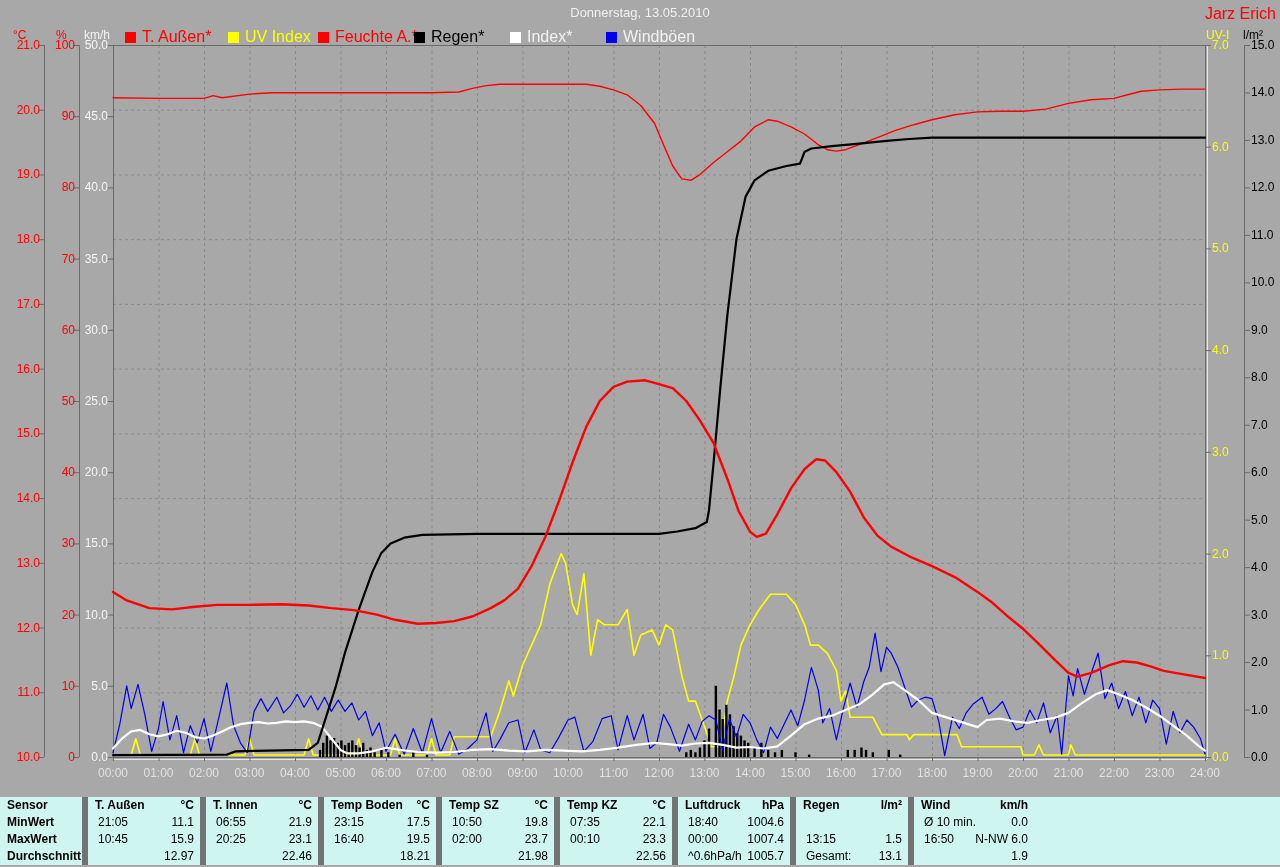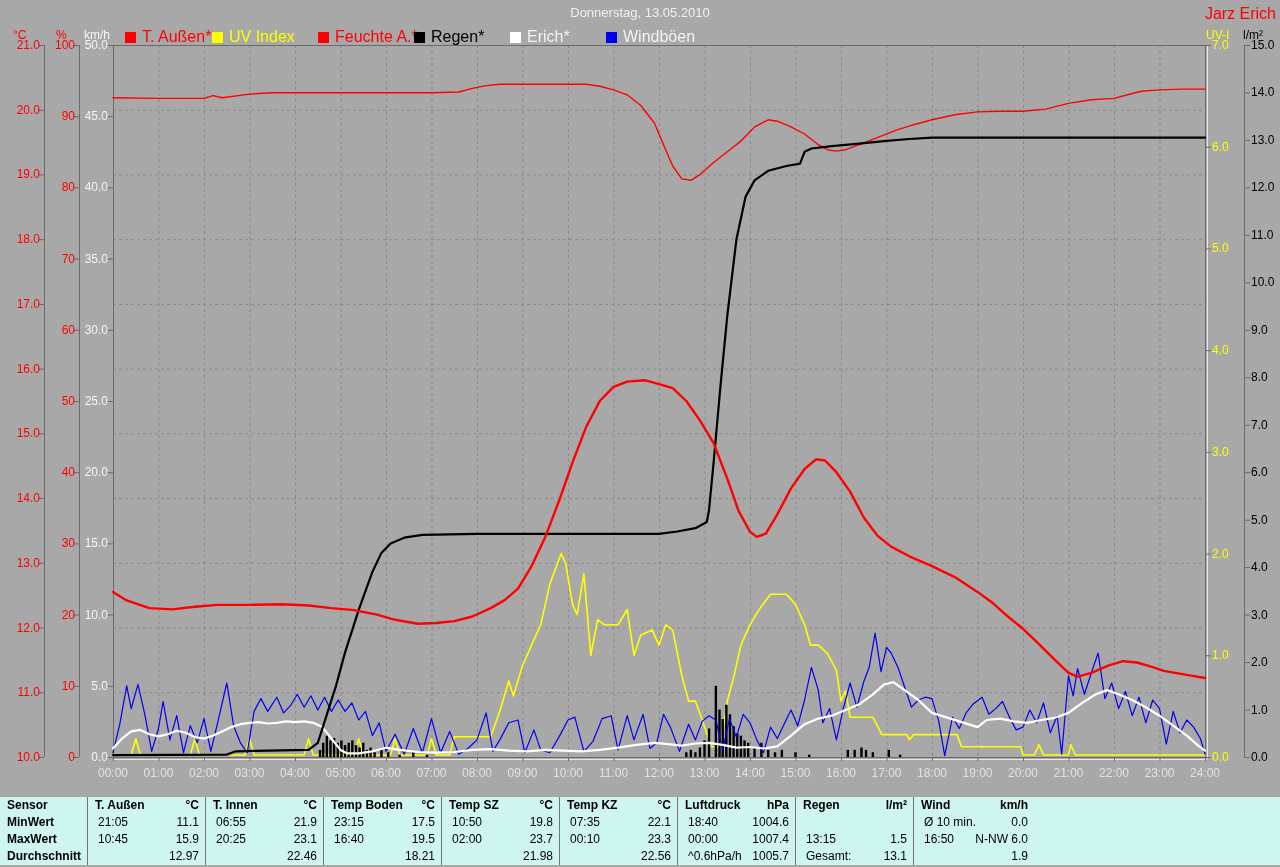--- a/index.html
+++ b/index.html
@@ -27,21 +27,21 @@
   .legend-item{position:absolute;top:0;display:flex;align-items:center;height:14px;}
   .legend-swatch{width:11px;height:11px;display:inline-block;margin-right:6px;}
   .legend-label{font-size:16px;white-space:nowrap;}
   #chart-svg{position:absolute;top:0;left:0;}
   
   #sensor-table{
     top:797px;left:0;width:1280px;height:68px;
     background:#cef5ef;display:flex;font-size:12px;color:#000;
   }
   .tbl-col{display:flex;flex-direction:column;box-sizing:border-box;}
-  .tbl-col.sep{border-right:1px solid #737373;}
+  .tbl-col.sep{border-right:6px solid #737373;}
   .tbl-row{height:17px;line-height:17px;display:flex;justify-content:space-between;white-space:nowrap;overflow:hidden;}
   .tbl-head{font-weight:bold;}
   .cell-l{padding-left:10px;}
   .cell-head-l{padding-left:7px;}
   .cell-r{padding-right:6px;text-align:right;}
   .row-label{font-weight:bold;padding-left:7px;}
 </style>
 </head>
 <body>
 
@@ -345,35 +345,35 @@
 <div class="abs axis-header" id="hdr-percent">%</div>
 <div class="abs axis-header" id="hdr-kmh">km/h</div>
 <div class="abs axis-header" id="hdr-uv">UV-I</div>
 <div class="abs axis-header" id="hdr-lm2">l/m²</div>
 
 <div class="abs" id="legend">
     <div class="legend-item" style="left: 125px;">
       <span class="legend-swatch" style="background: rgb(255, 0, 0);"></span>
       <span class="legend-label" style="color: rgb(255, 0, 0);">T. Außen*</span>
     </div>
-    <div class="legend-item" style="left: 212px;">
+    <div class="legend-item" style="left: 228px;">
       <span class="legend-swatch" style="background: rgb(255, 255, 0);"></span>
       <span class="legend-label" style="color: rgb(255, 255, 0);">UV Index</span>
     </div>
     <div class="legend-item" style="left: 318px;">
       <span class="legend-swatch" style="background: rgb(255, 0, 0);"></span>
       <span class="legend-label" style="color: rgb(255, 0, 0);">Feuchte A.*</span>
     </div>
     <div class="legend-item" style="left: 414px;">
       <span class="legend-swatch" style="background: rgb(0, 0, 0);"></span>
       <span class="legend-label" style="color: rgb(0, 0, 0);">Regen*</span>
     </div>
     <div class="legend-item" style="left: 510px;">
       <span class="legend-swatch" style="background: rgb(255, 255, 255);"></span>
-      <span class="legend-label" style="color: rgb(242, 242, 242);">Erich*</span>
+      <span class="legend-label" style="color: rgb(242, 242, 242);">Index*</span>
     </div>
     <div class="legend-item" style="left: 606px;">
       <span class="legend-swatch" style="background: rgb(0, 0, 238);"></span>
       <span class="legend-label" style="color: rgb(242, 242, 242);">Windböen</span>
     </div>
   </div>
 
 <div class="abs" id="sensor-table">
     <div class="tbl-col sep" style="width: 88px;">
       <div class="tbl-row tbl-head">

